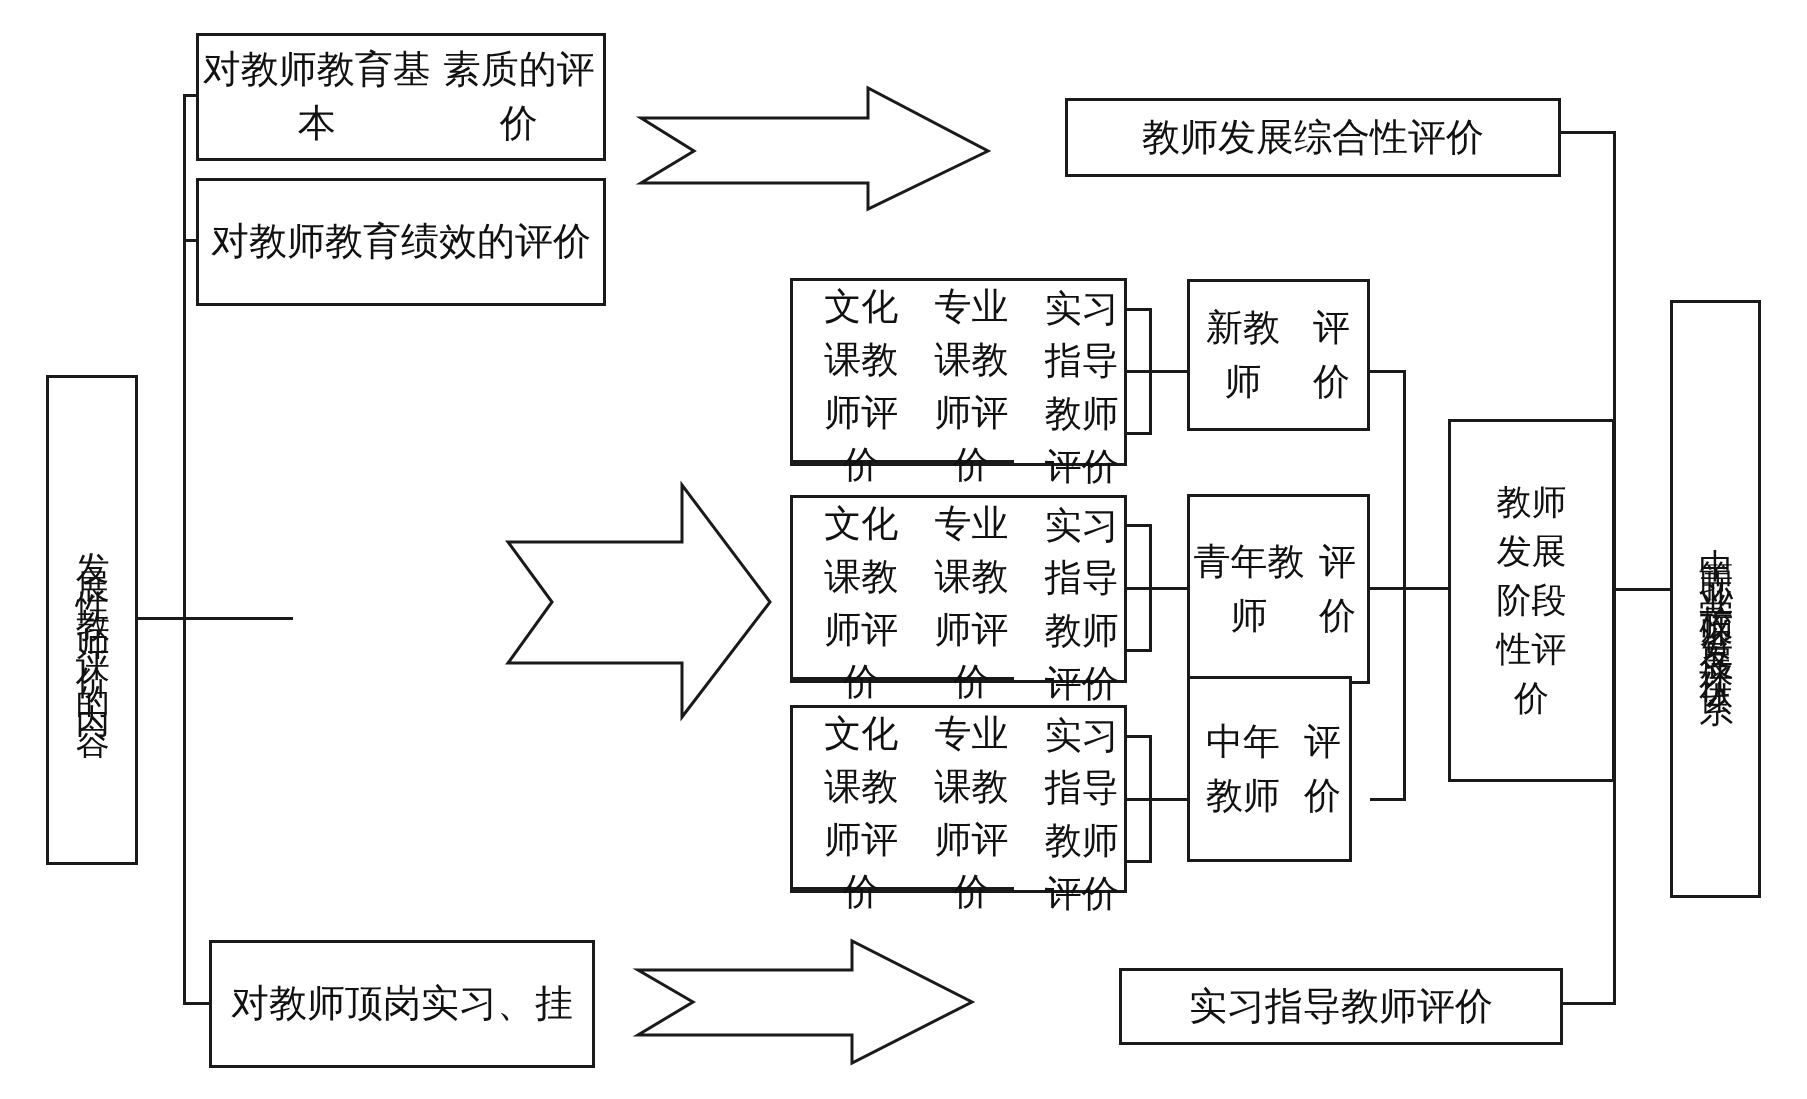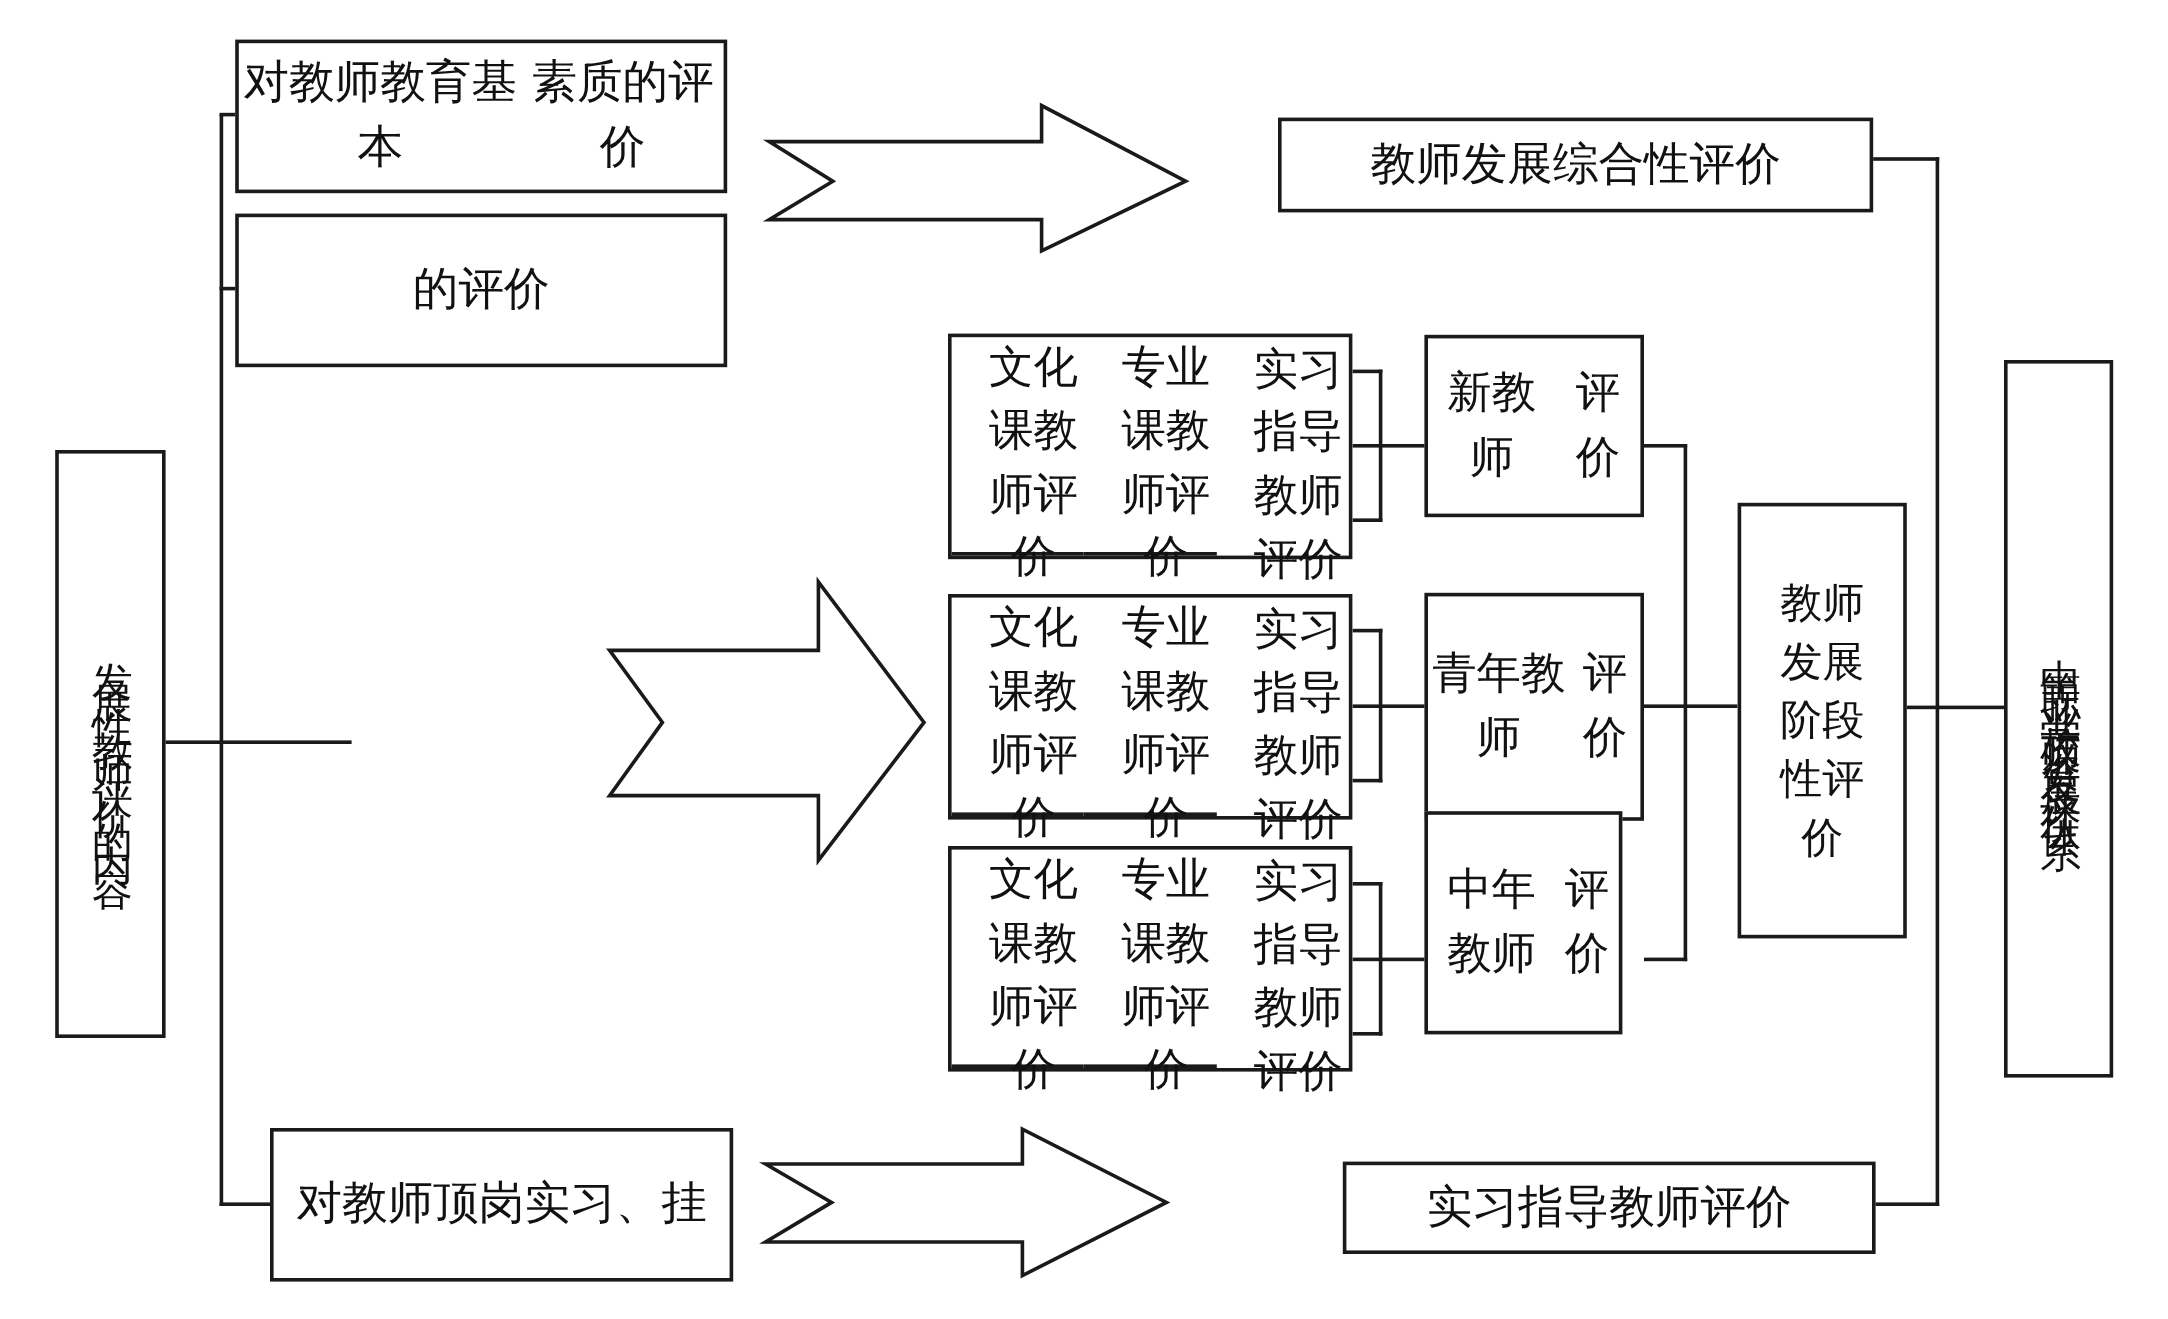--- a/index.html
+++ b/index.html
@@ -100,25 +100,26 @@
   <div class="box vtext" style="left:46px;top:375px;width:92px;height:490px;font-size:34px;letter-spacing:19px">
     <span>发展性教师评价的内容</span>
   </div>
 
   <div class="box" style="left:196px;top:33px;width:410px;height:128px">
     <div>对教师教育基本</div>
     <div>素质的评价</div>
   </div>
 
   <div class="box" style="left:196px;top:178px;width:410px;height:128px">
+    <div>对教师教育绩效</div>
     <div>的评价</div>
   </div>
 
 
-  <div class="box" style="left:225px;top:940px;width:386px;height:128px">
+  <div class="box" style="left:209px;top:940px;width:386px;height:128px">
     <div>对教师顶岗实习、挂</div>
   </div>
 
   <div class="box group" style="left:790px;top:278px;width:337px;height:188px">
     <div class="grow divider">
         <span>文化课教师评价</span>
       </div>
     <div class="grow divider">
         <span>专业课教师评价</span>
       </div>
@@ -159,21 +160,21 @@
   <div class="box agebox" style="left:1187px;top:494px;width:183px;height:190px">
     <div>青年教师</div>
     <div>评价</div>
   </div>
 
   <div class="box agebox" style="left:1187px;top:676px;width:165px;height:186px">
     <div>中年教师</div>
     <div>评价</div>
   </div>
 
-  <div class="box wrap2" style="left:1448px;top:419px;width:141px;height:363px">
+  <div class="box wrap2" style="left:1448px;top:419px;width:167px;height:363px">
     <div class="inner">教师发展阶段性评价</div>
   </div>
 
   <div class="box" style="left:1065px;top:98px;width:496px;height:79px">
     <div>教师发展综合性评价</div>
   </div>
 
   <div class="box" style="left:1119px;top:968px;width:444px;height:77px">
     <div>实习指导教师评价</div>
   </div>

